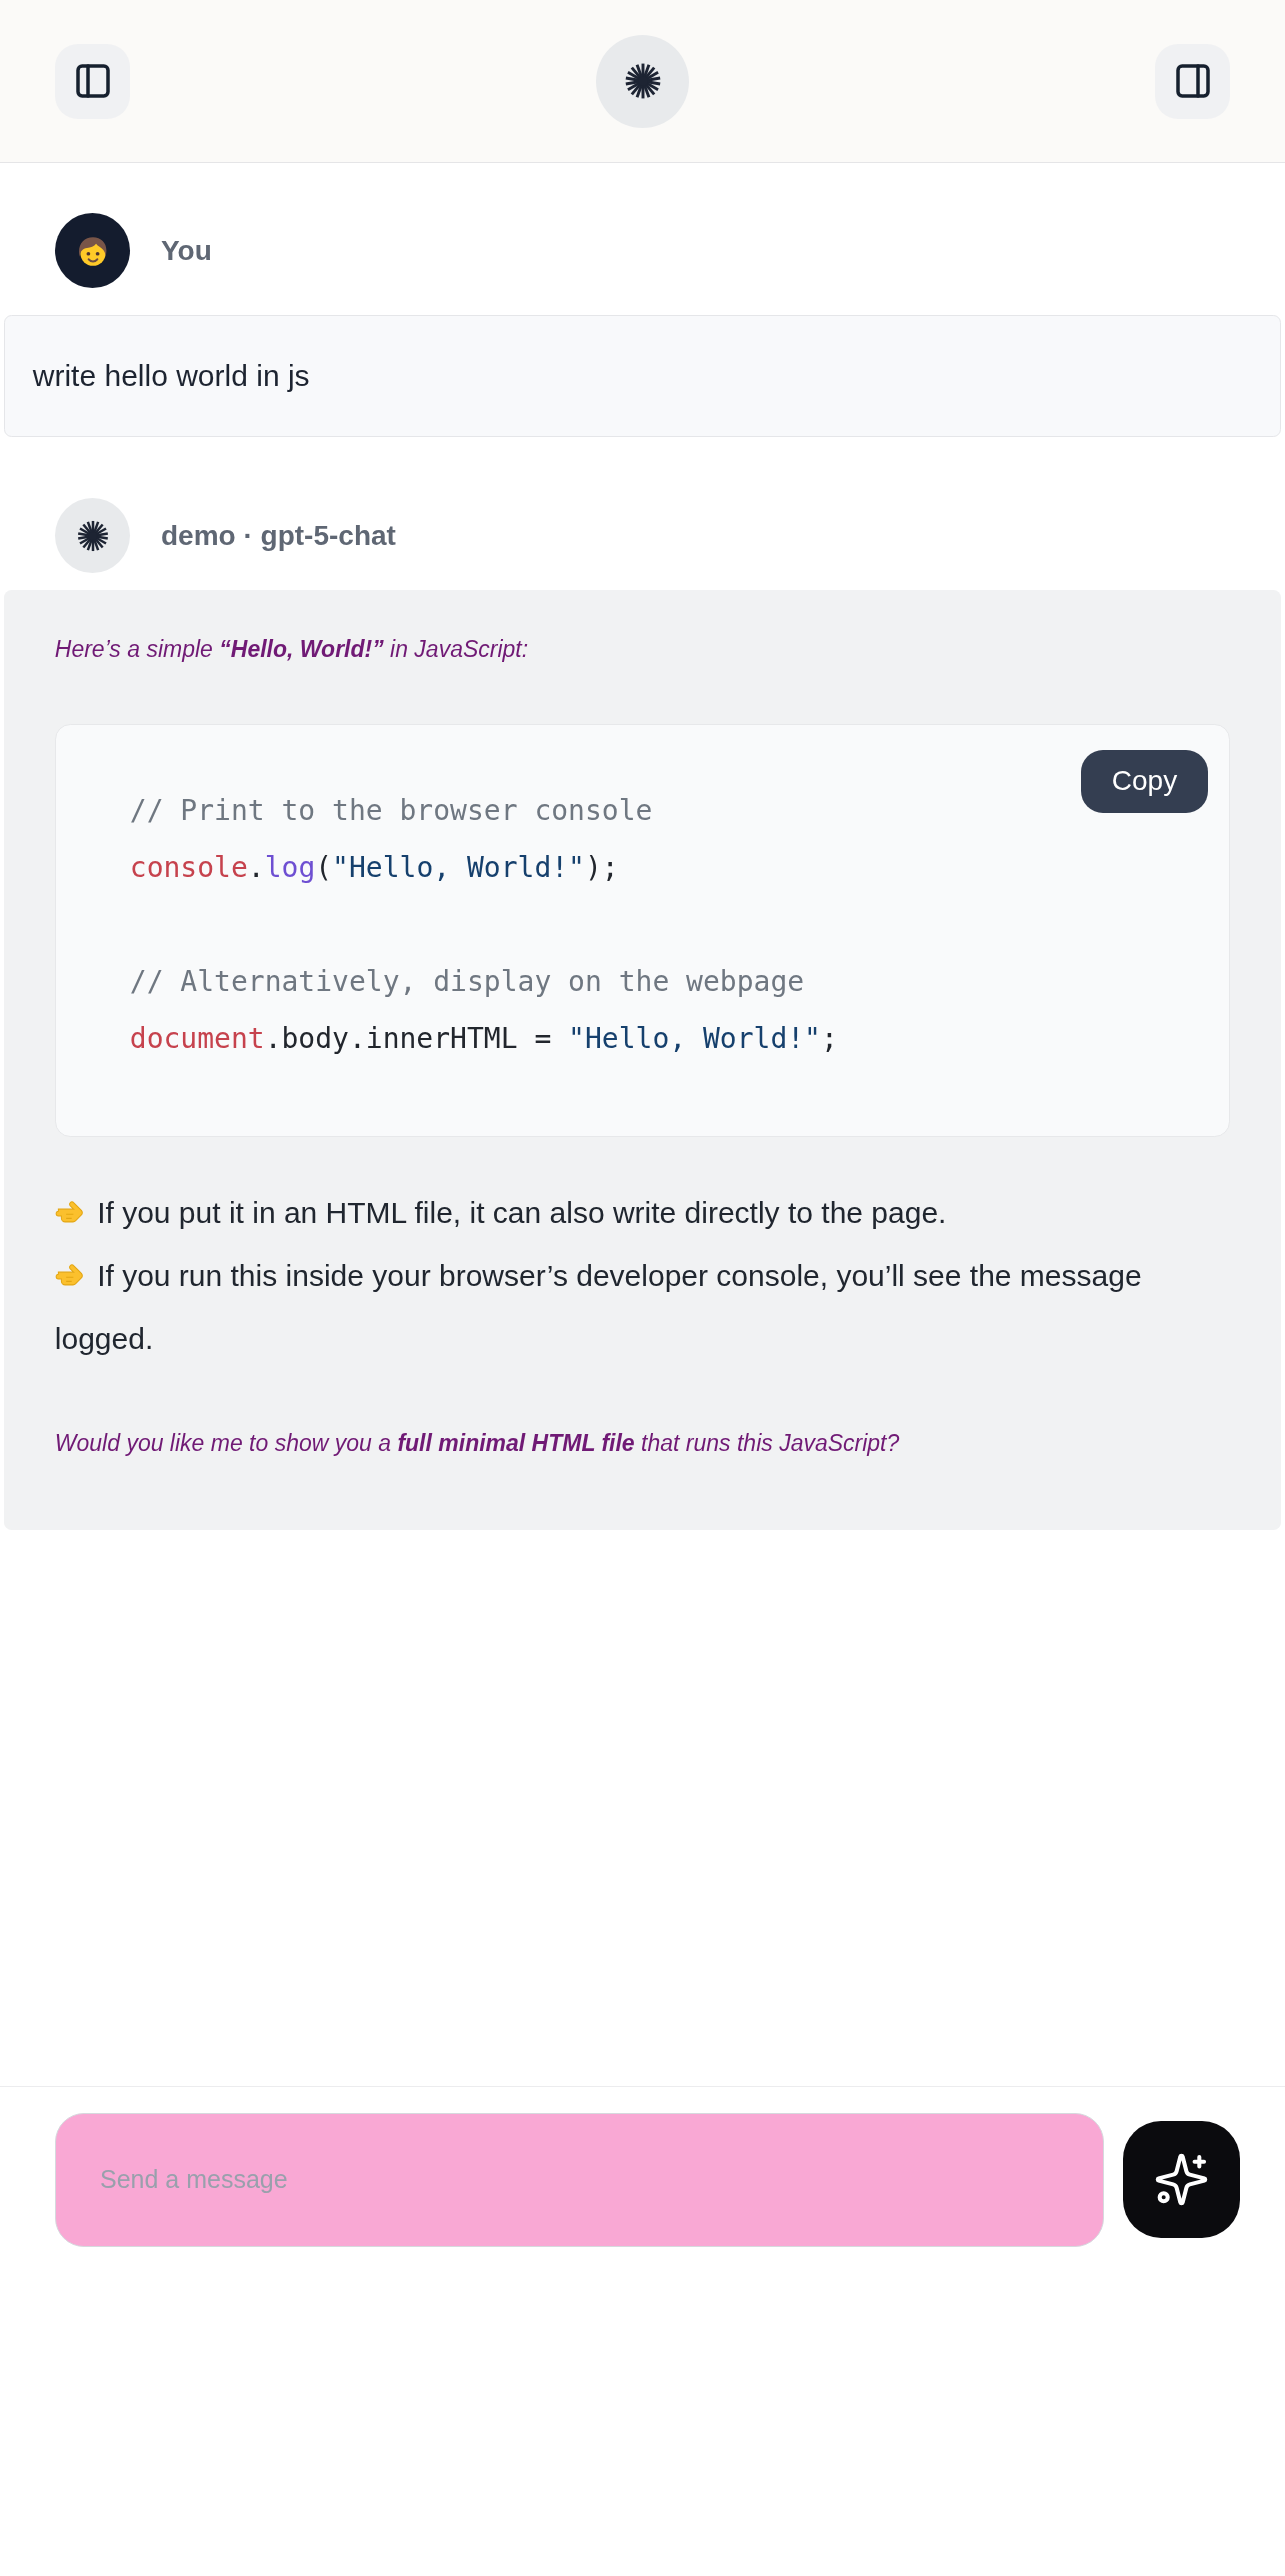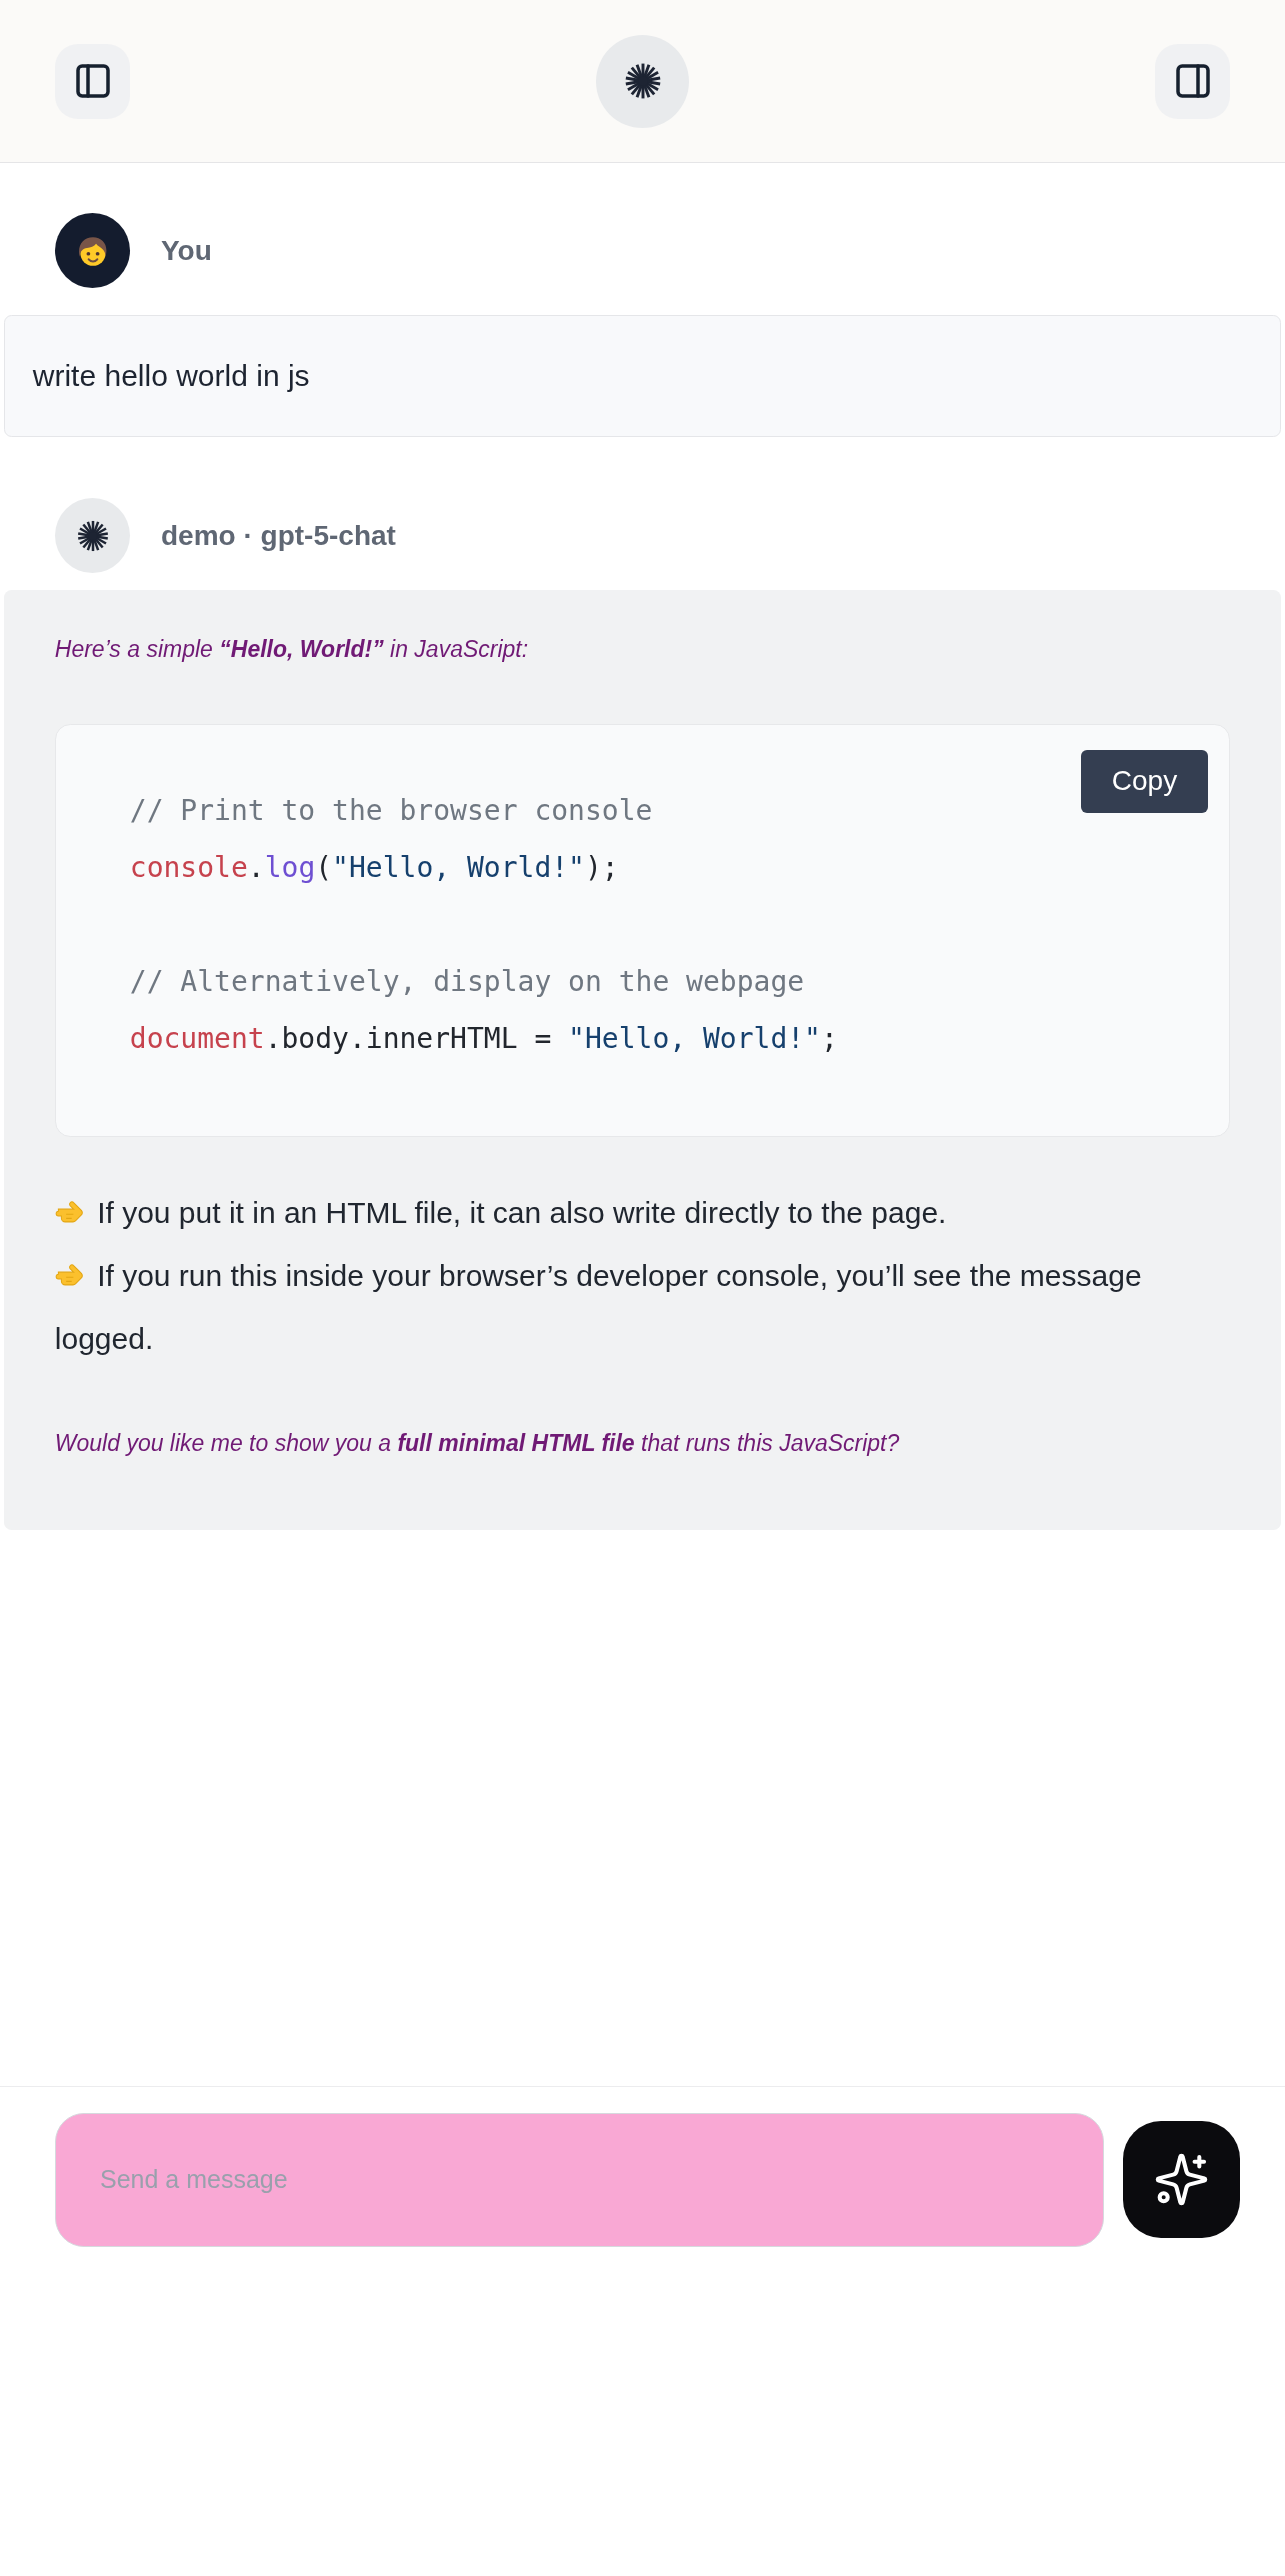--- a/index.html
+++ b/index.html
@@ -89,21 +89,21 @@
     border: 1px solid #e7e8ea;
     border-radius: 15.3px;
     padding: 57px 38px 69px 74px;
   }
   .copy-btn {
     position: absolute;
     top: 25px; right: 21px;
     background: #343e51;
     color: #ffffff;
     border: none;
-    border-radius: 6px;
+    border-radius: 22px;
     padding: 15.3px 31px;
     font-size: 28px;
     font-family: "Liberation Sans", sans-serif;
     cursor: pointer;
   }
   .code-lines {
     font-family: "DejaVu Sans Mono", monospace;
     font-size: 28px;
   }
   .code-line { height: 57px; line-height: 57px; white-space: pre; }

